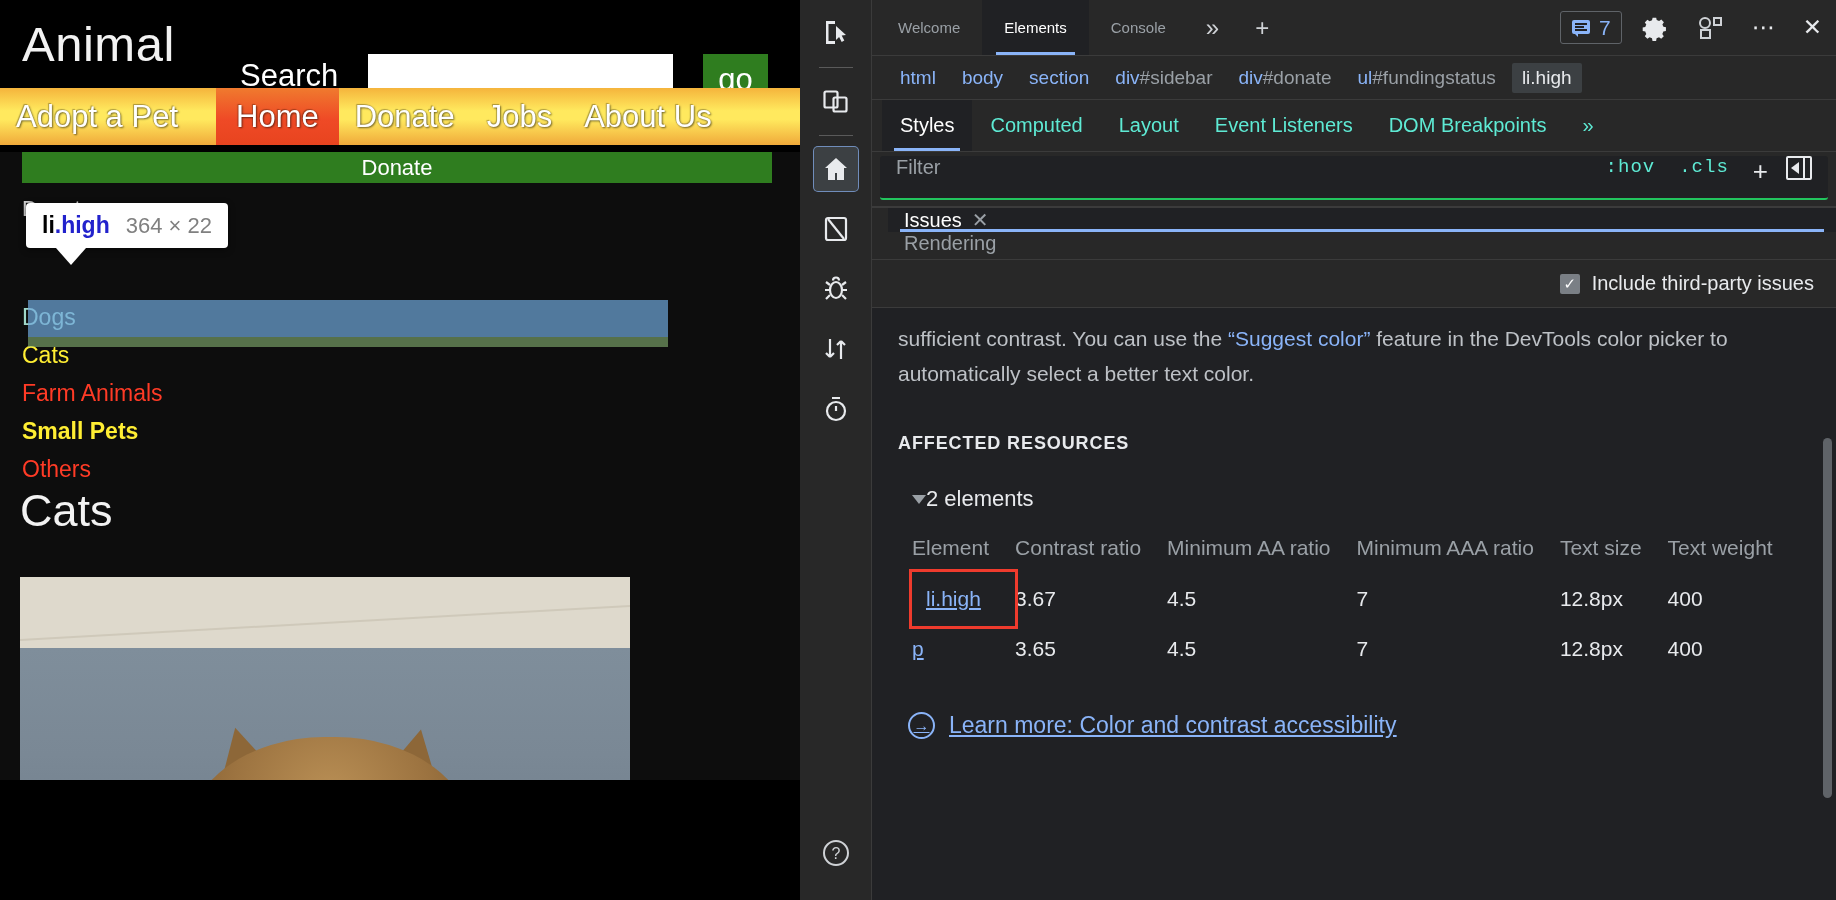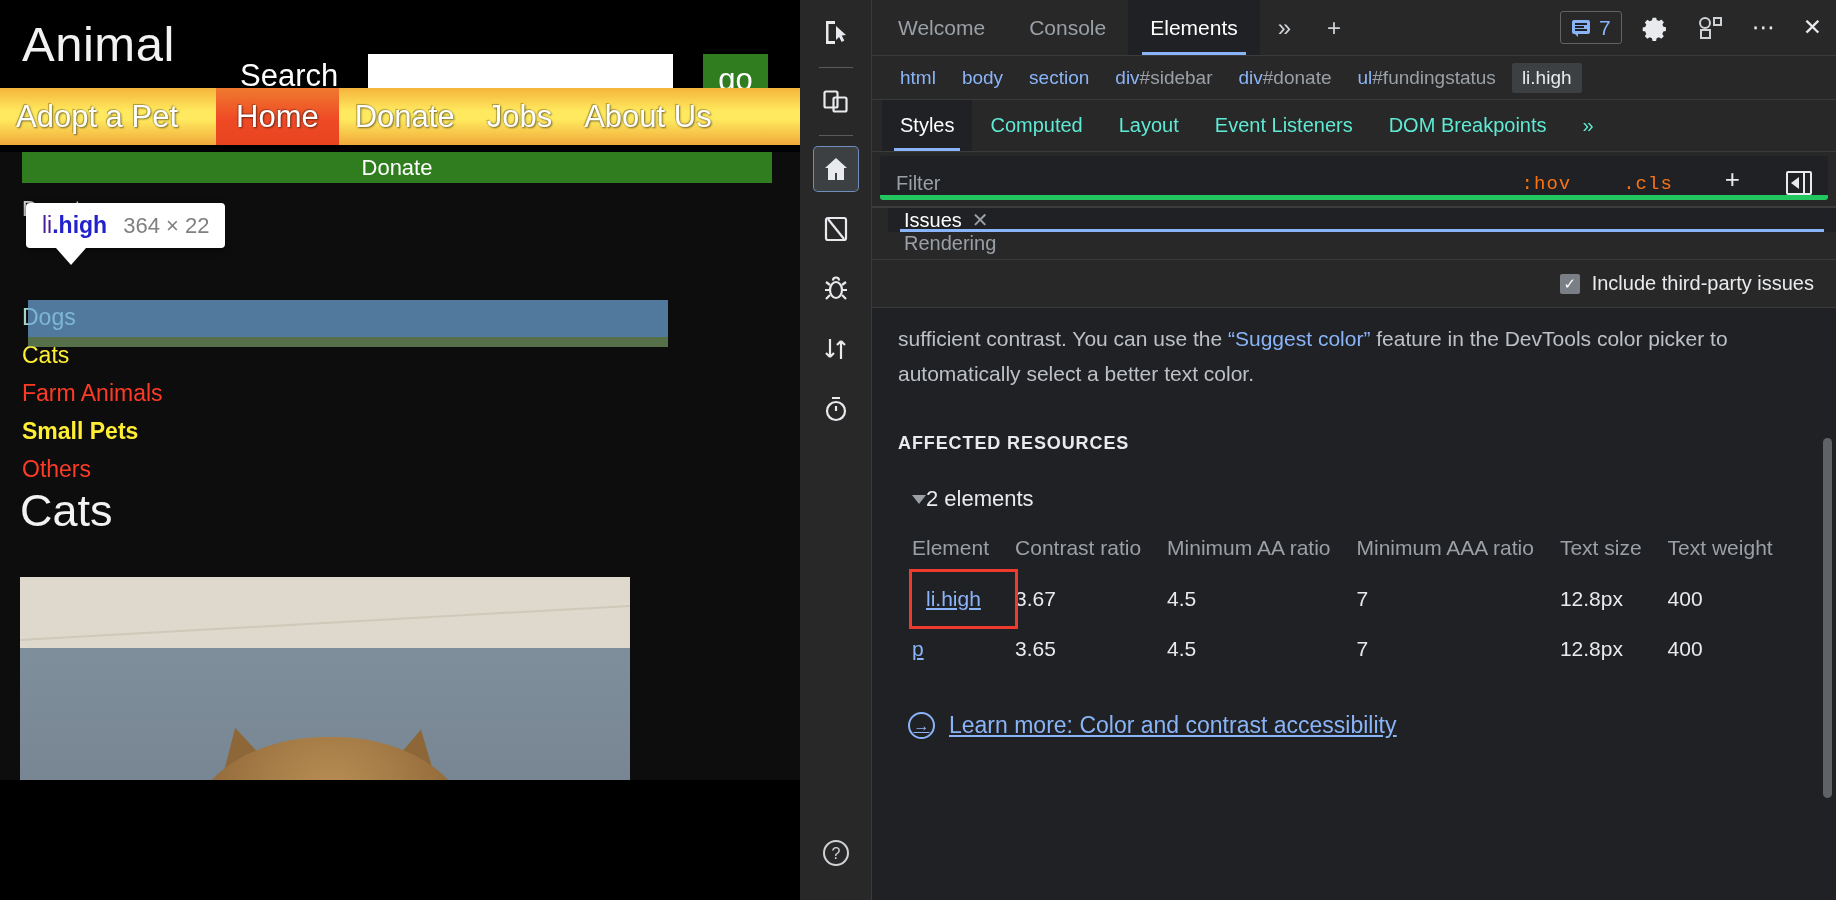--- a/index.html
+++ b/index.html
@@ -103,21 +103,21 @@
     background:#fff; border-radius:4px; padding:9px 16px;
     box-shadow: 0 2px 7px rgba(0,0,0,.45);
     display:flex; align-items:baseline; gap: 16px;
     font-family: "Liberation Sans", sans-serif;
   }
   .hl-tooltip:after {
     content:""; position:absolute; left:30px; bottom:-17px;
     border-left: 15px solid transparent; border-right: 15px solid transparent;
     border-top: 17px solid #fff;
   }
-  .tt-tag { color:#4c1d95; font-weight:400; font-size:23px; }
+  .tt-tag { color:#000000; font-weight:700; font-size:23px; }
   .tt-cls { color:#2222cc; font-weight:700; font-size:23px; }
   .tt-dim { color:#808080; font-size:22px; }
 
   
   .cats-heading {
     position:absolute; left:20px; top:485px;
     font-size:45px; color:#f2f2f2; font-weight:400;
   }
   .cat-photo {
     position:absolute; left:20px; top:577px; width:610px; height:323px;
@@ -179,21 +179,21 @@
   
   .dt-main { flex:1; display:flex; flex-direction:column; min-width:0; }
 
   .dt-tabbar {
     height: 56px; display:flex; align-items:stretch;
     border-bottom: 1px solid #3b3b3b; background:#282828;
     padding-left: 4px;
   }
   .dt-tab {
     display:flex; align-items:center; padding: 0 22px;
-    font-size: 21px; color:#9aa0a6; position:relative;
+    font-size: 15px; color:#9aa0a6; position:relative;
     white-space:nowrap;
   }
   .dt-tab.active { color:#ffffff; background:#202124; }
   .dt-tab.active:after {
     content:""; position:absolute; left:14px; right:14px; bottom:0; height:3px; background:#8ab4f8;
   }
   .dt-tab-icon { display:flex;align-items:center;padding:0 18px;color:#cfd2d6;font-size:24px;}
   .dt-spacer { flex:1; }
   .issues-count {
     display:flex;align-items:center;gap:8px;
@@ -222,33 +222,32 @@
   .st-tab {
     display:flex;align-items:center; padding: 0 18px; font-size:20px; color:#5eead4;
     position:relative; white-space:nowrap;
   }
   .st-tab.active { color:#fff; background:#202124; }
   .st-tab.active:after {
     content:""; position:absolute; left:12px;right:12px;bottom:0;height:3px;background:#8ab4f8;
   }
 
   .filter-row {
-    height: 44px; display:flex; align-items:flex-end;
+    height: 44px; display:flex; align-items:flex-start;
     background:#202124; margin: 4px 8px 0 8px; border-radius:3px;
-    border-bottom: 5px solid #22c55e;
-    gap: 28px;
+    border-bottom: 2px solid #22c55e;
   }
   .filter-input {
     flex:1; background:transparent; border:none; outline:none;
     color:#e8eaed; font-size:20px; padding-left:16px;
     font-family:"Liberation Sans", sans-serif;
   }
   .filter-input::placeholder { color:#9aa0a6; }
   .hov-btn {
-    font-family:"Liberation Mono", monospace; font-size:19px; color:#f97316;
+    font-family:"Liberation Mono", monospace; font-size:19px; color:#5eead4;
     padding: 0 12px; letter-spacing:1px;
   }
   .plus-btn { font-size:26px; color:#e8eaed; padding: 0 12px; }
   .sidebar-toggle {
     width:26px;height:24px;border:2px solid #e8eaed;border-radius:2px;
     margin: 0 16px 0 6px; position:relative; display:flex; align-items:center;
   }
   .sidebar-toggle:after {
     content:""; position:absolute; right:5px; top:-2px; bottom:-2px; width:2px;background:#e8eaed;
   }
@@ -444,22 +443,22 @@
             <circle cx="15" cy="15" r="12" fill="none" stroke="#cfd2d6" stroke-width="2"></circle>
             <text x="15" y="21" text-anchor="middle" font-size="16" fill="#cfd2d6" font-family="Liberation Sans, sans-serif">?</text>
           </svg>
       </div>
     </div>
 
     <div class="dt-main">
 
       <div class="dt-tabbar">
         <div class="dt-tab">Welcome</div>
+        <div class="dt-tab active">Elements</div>
         <div class="dt-tab">Console</div>
-        <div class="dt-tab active">Elements</div>
         <div class="dt-tab-icon">»</div>
         <div class="dt-tab-icon">+</div>
         <div class="dt-spacer"></div>
         <div class="issues-count">
           <span>
             <svg width="20" height="20" viewBox="0 0 20 20">
                 <rect x="1" y="2" width="18" height="14" rx="2" fill="#8ab4f8"></rect>
                 <path d="M4 6h12M4 9h9M4 12h12" stroke="#202124" stroke-width="1.8"></path>
                 <path d="M4 16l3 3v-3z" fill="#8ab4f8"></path>
               </svg>

